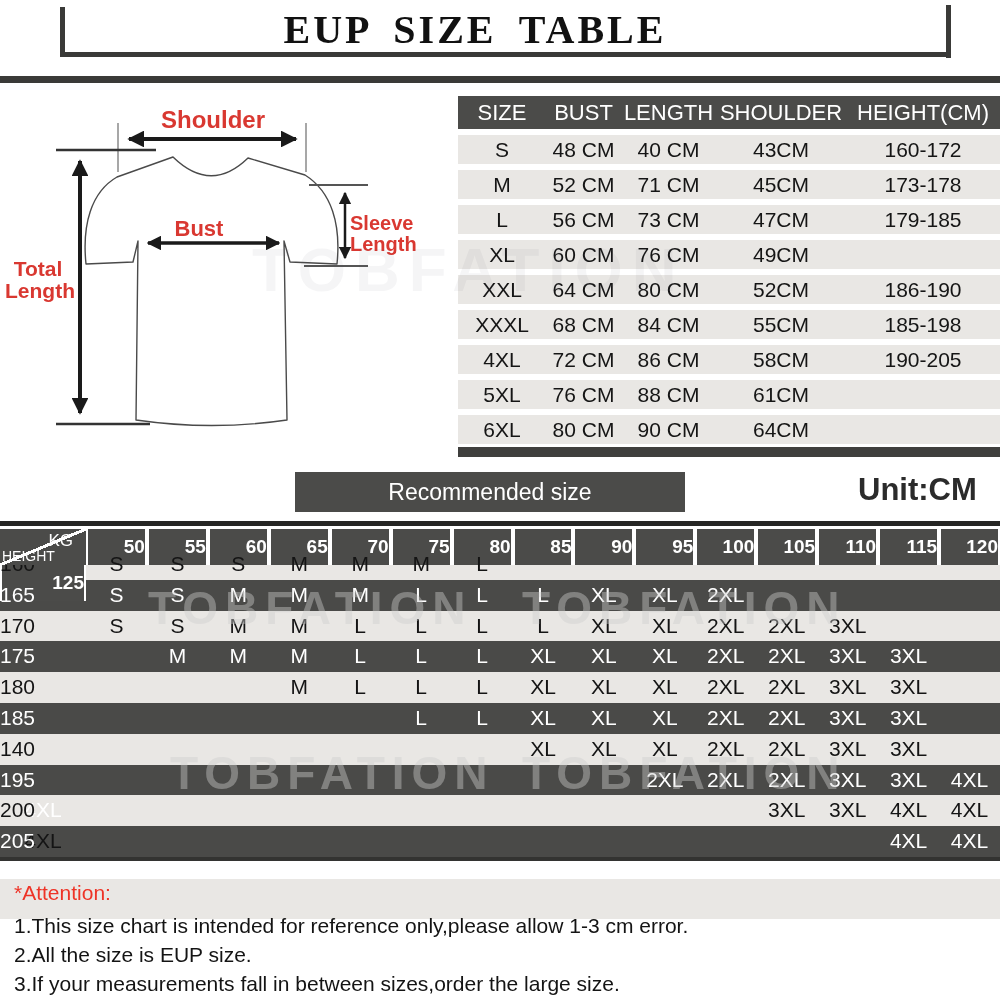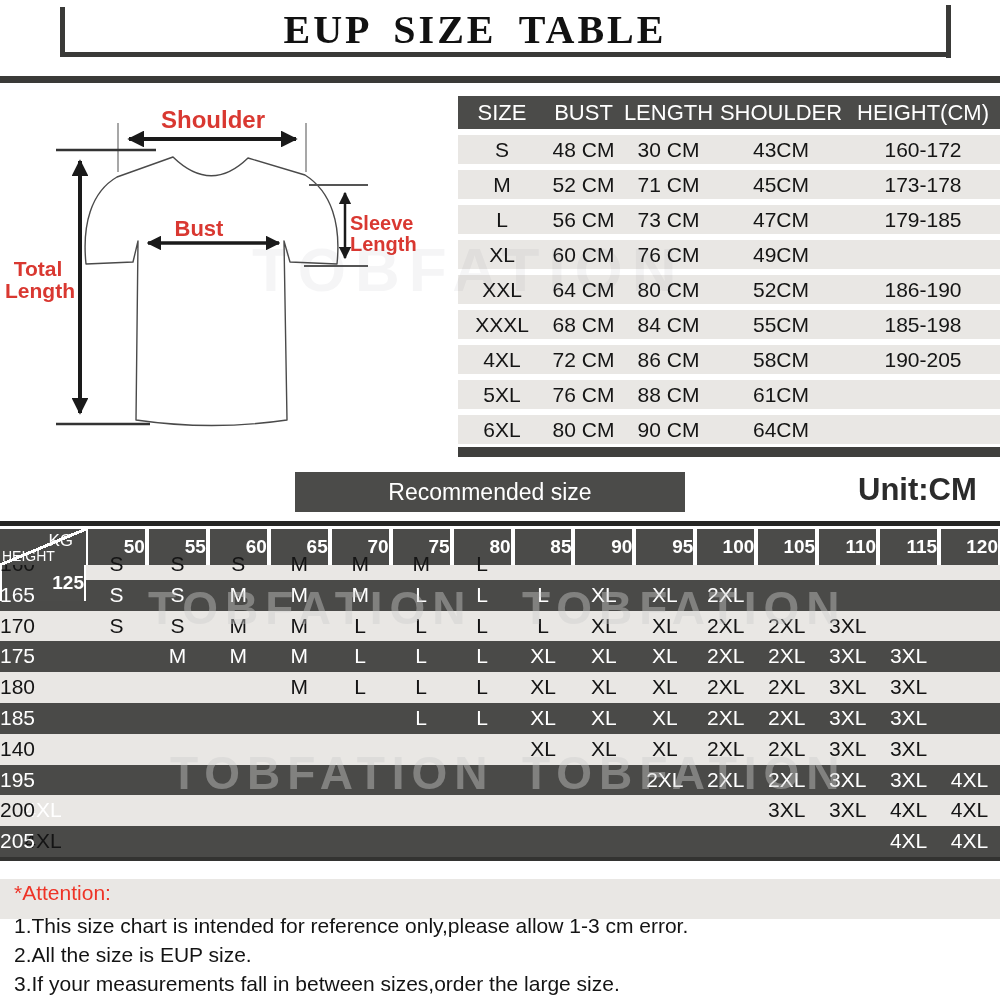--- a/index.html
+++ b/index.html
@@ -120,21 +120,21 @@
         <div class="st-hcell">SIZE</div>
         <div class="st-hcell">BUST</div>
         <div class="st-hcell">LENGTH</div>
         <div class="st-hcell">SHOULDER</div>
         <div class="st-hcell">HEIGHT(CM)</div>
       </div>
     <div>
         <div class="st-row">
           <div class="st-cell">S</div>
           <div class="st-cell">48 CM</div>
-          <div class="st-cell">30 CM</div>
+          <div class="st-cell">40 CM</div>
           <div class="st-cell">43CM</div>
           <div class="st-cell">160-172</div>
         </div>
         <div class="st-row">
           <div class="st-cell">M</div>
           <div class="st-cell">52 CM</div>
           <div class="st-cell">71 CM</div>
           <div class="st-cell">45CM</div>
           <div class="st-cell">173-178</div>
         </div>

